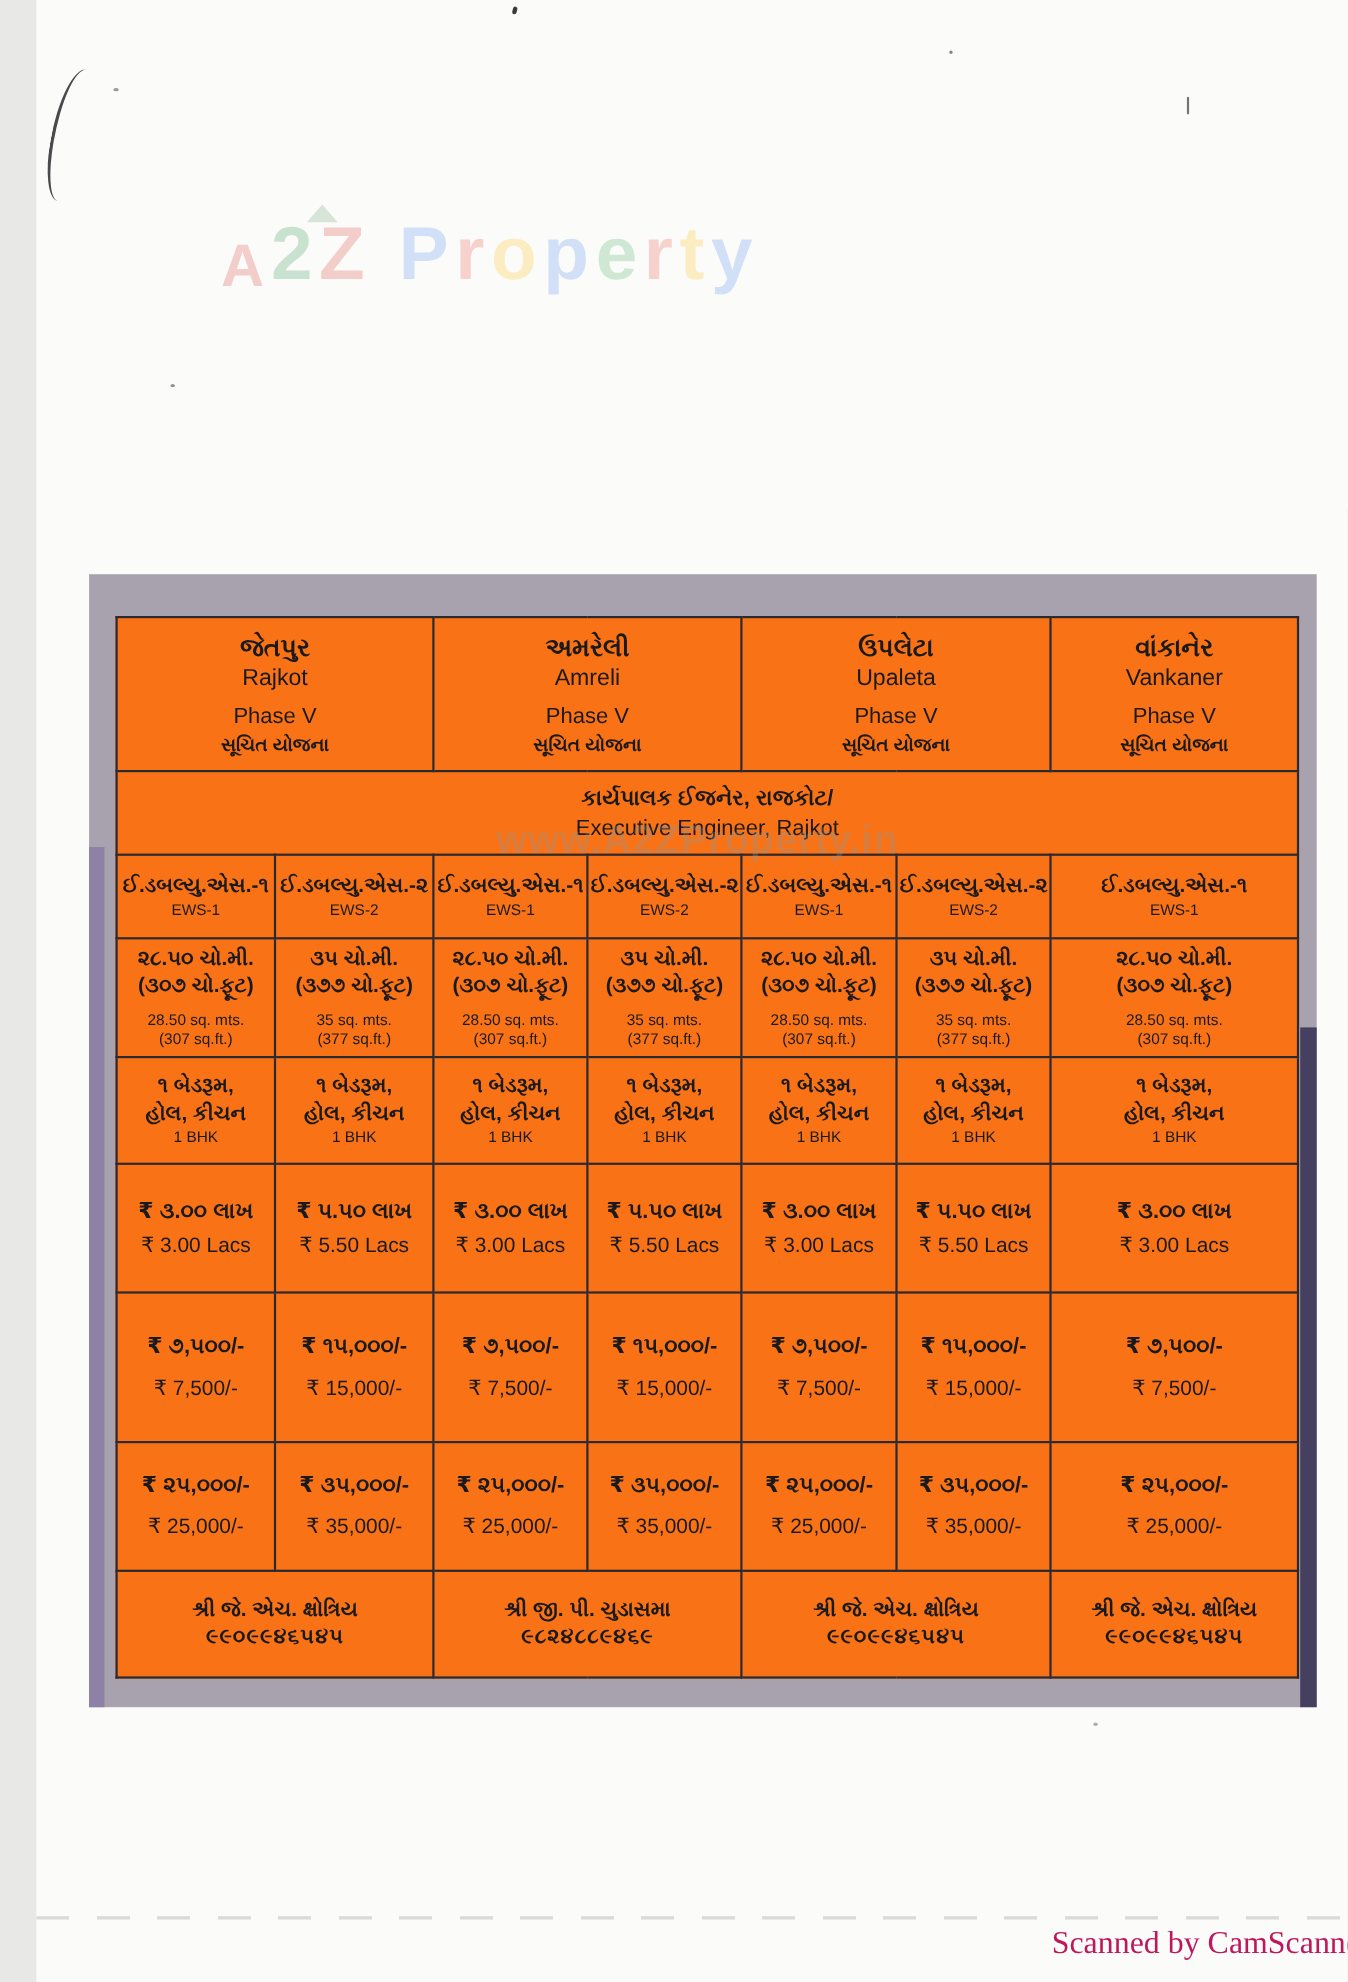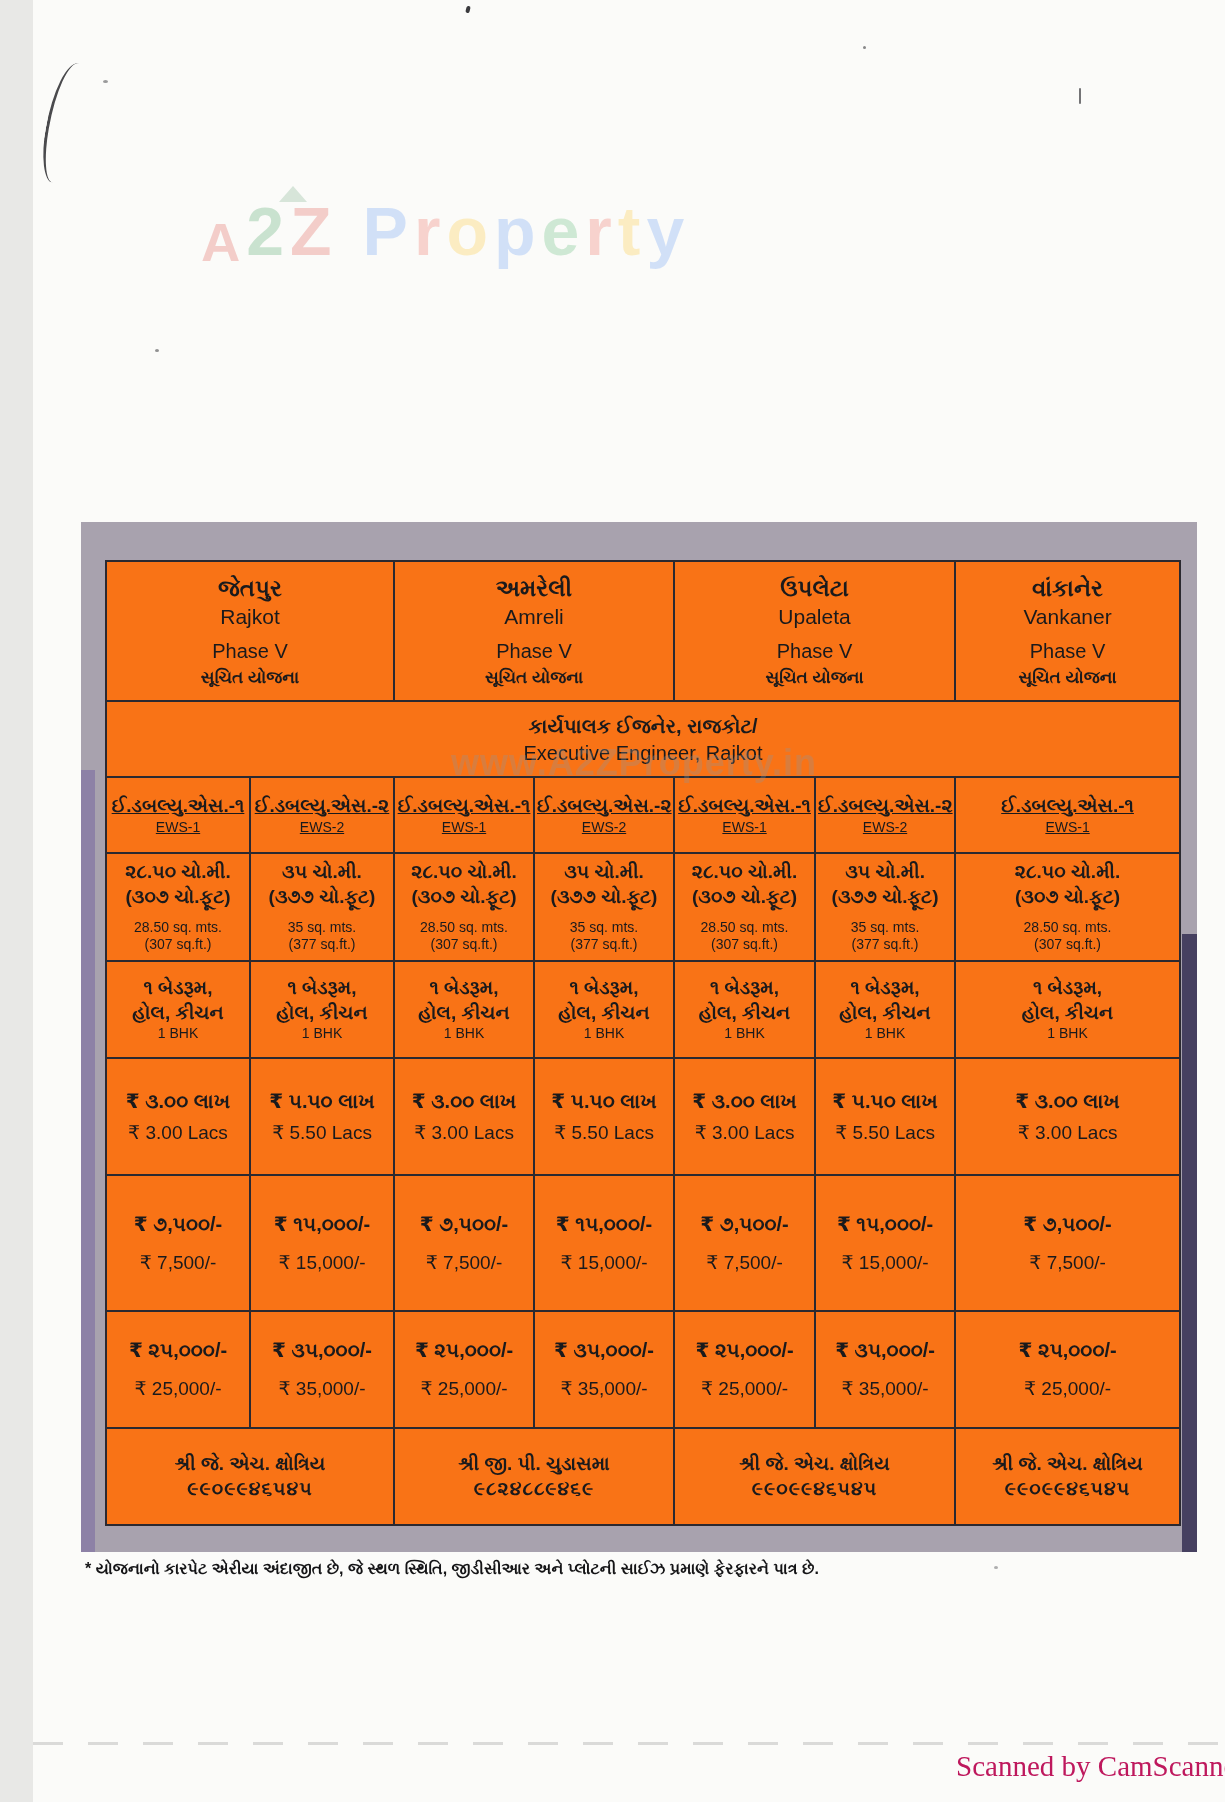--- a/index.html
+++ b/index.html
@@ -126,21 +126,21 @@
         </td>
       </tr>
 
       <tr class="r-eng" style="height:76px;">
         <td colspan="7">
           <div class="eng-gu">કાર્યપાલક ઈજનેર, રાજકોટ/</div>
           <div class="eng-en">Executive Engineer, Rajkot</div>
         </td>
       </tr>
 
-      <tr style="height:76px;text-decoration:underline;">
+      <tr style="height:76px;">
         <td>
               <div class="gu">ઈ.ડબલ્યુ.એસ.-૧</div>
               <div class="en">EWS-1</div>
             </td>
         <td>
               <div class="gu">ઈ.ડબલ્યુ.એસ.-૨</div>
               <div class="en">EWS-2</div>
             </td>
         <td>
               <div class="gu">ઈ.ડબલ્યુ.એસ.-૧</div>
@@ -385,18 +385,17 @@
               <div class="contact-name">શ્રી જે. એચ. ક્ષોત્રિય</div>
               <div class="contact-phone">૯૯૦૯૯૪૬૫૪૫</div>
             </td>
       </tr>
     </tbody>
       </table>
   </div>
 
   <div class="wm-mid">www.A2ZProperty.in</div>
 
-  <div class="footnote">* યોજનાનો કારપેટ એરીયા અંદાજીત છે, જે સ્થળ સ્થિતિ, જીડીસીઆર અને પ્લોટની સાઈઝ પ્રમાણે ફેરફારને પાત્ર છે.</div>
 
   <div class="smudge"></div>
   <div class="camscanner">Scanned by CamScanner</div>
 
 </div>
 
 </body></html>

